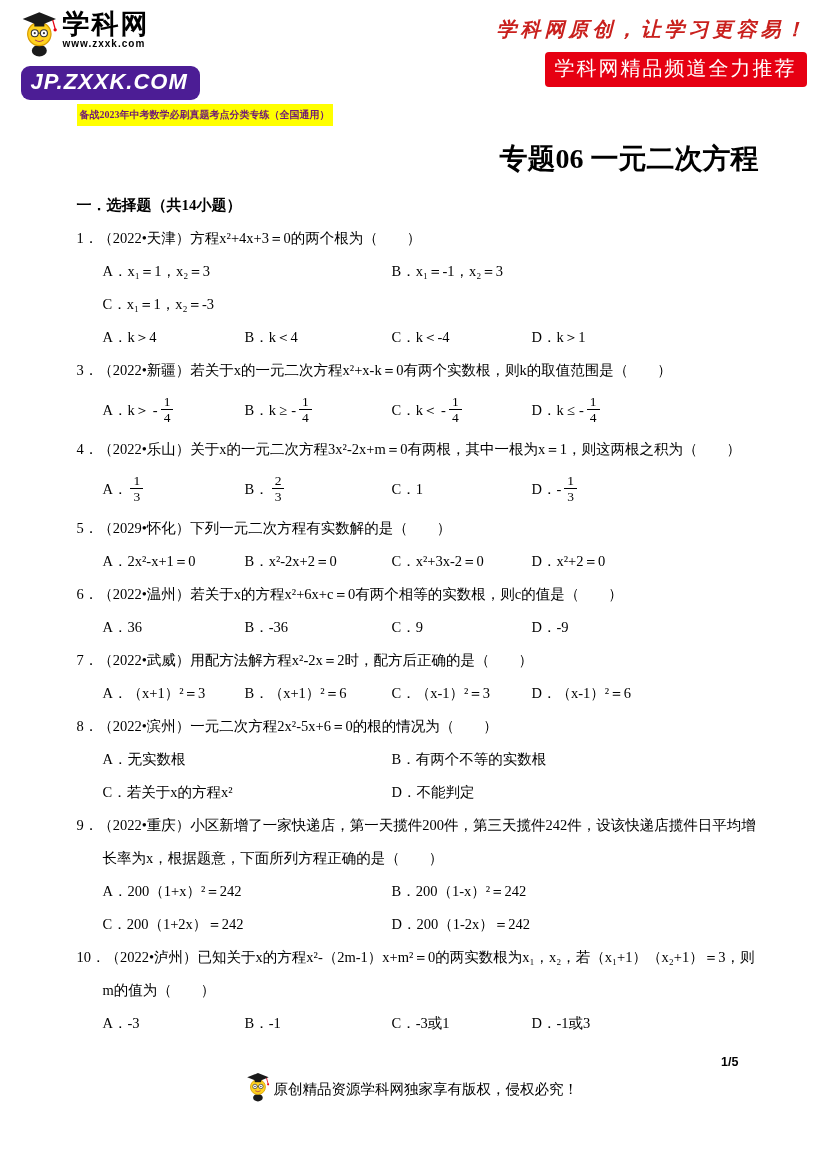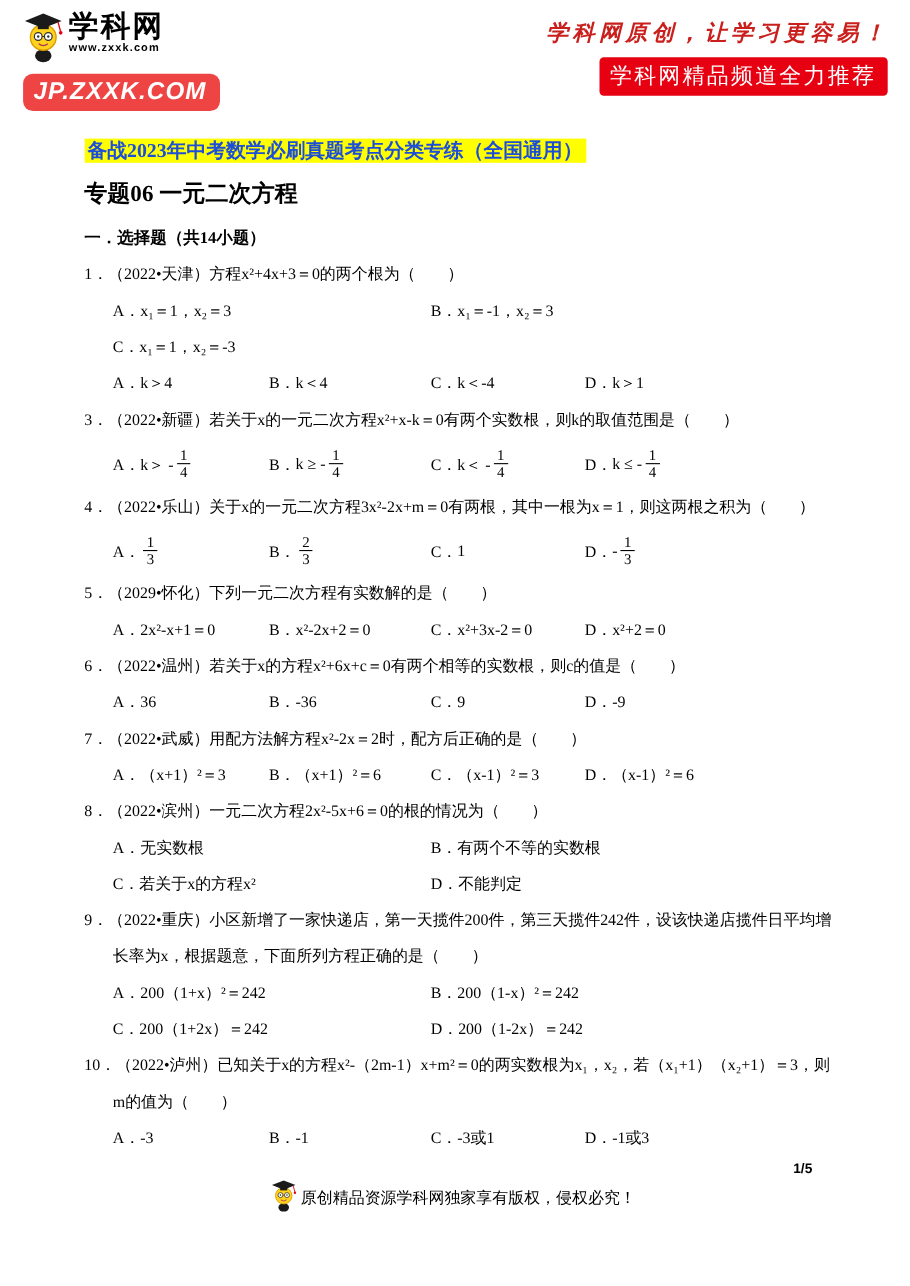--- a/index.html
+++ b/index.html
@@ -13,41 +13,41 @@
   
   .header { position:relative; height:96px; }
   .logo-block { position:absolute; left:12px; top:10px; }
   .logo-top { display:flex; align-items:flex-start; }
   .mascot-lg { width:40px; height:48px; }
   .mascot-sm { width:26px; height:30px; }
   .logo-texts { margin-left:2px; font-family:"Liberation Sans","DejaVu Sans",sans-serif; }
   .site-name { font-size:27px; font-weight:bold; letter-spacing:2px; line-height:28px; }
   .site-url { font-size:10px; font-weight:bold; letter-spacing:1px; }
   .jp-badge {
-    margin-top:4px; display:inline-block; background:#ef4444; color:#fff;
+    margin-top:4px; display:inline-block; background:#4c1d95; color:#fff;
     font-family:"Liberation Sans","DejaVu Sans",sans-serif;
     font-size:22px; font-weight:bold; font-style:italic;
     padding:3px 12px 5px 10px; border-radius:9px; letter-spacing:1px;
   }
   .slogan {
     position:absolute; right:10px; top:16px; color:#c9201d;
     font-size:20px; font-weight:bold; font-style:italic; letter-spacing:4px;
   }
   .promo-badge {
     position:absolute; right:12px; top:52px; background:#e60012; color:#fff;
     font-size:20px; font-weight:normal; letter-spacing:2px;
     padding:3px 10px 5px 10px; border-radius:4px;
   }
   
   .content { padding:8px 60px 0 68px; }
   .series-title {
-    display:inline-block; background:#ffff00; color:#1d4ed8;
-    font-weight:bold; font-size:18px; padding:2px 3px; line-height:18px;margin-top:22px;
-  }
-  .doc-title { text-align:left; font-size:21px; font-weight:bold; margin:14px 0 12px 0; }
+    display:inline-block; background:#ffff00; color:#701a75;
+    font-weight:bold; font-size:10px; padding:2px 3px; line-height:18px;
+  }
+  .doc-title { text-align:right; font-size:28px; font-weight:bold; margin:14px 0 12px 0; }
   .section-heading { font-weight:bold; font-size:15px; line-height:30px; margin-bottom:2px; }
   .q-stem { padding-left:26px; text-indent:-26px; line-height:33px;font-family:Liberation Serif, serif; }
   .opt-row4 { display:grid; grid-template-columns:142px 147px 140px 1fr; padding-left:26px; line-height:33px; }
   .opt-row2 { display:grid; grid-template-columns:289px 1fr; padding-left:26px; line-height:33px; }
   .opt-row-frac { line-height:normal; height:46px; align-items:center; }
   .opt { white-space:nowrap; }
   .opt-row-frac .opt { display:flex; align-items:center; }
   .frac { display:inline-block; text-align:center; vertical-align:middle; margin-left:3px; }
   .frac .fnum { display:block; font-size:13.5px; line-height:15px; padding:0 3px; }
   .frac .fden { display:block; font-size:13.5px; line-height:16px; padding:0 3px; border-top:1px solid #000; }

